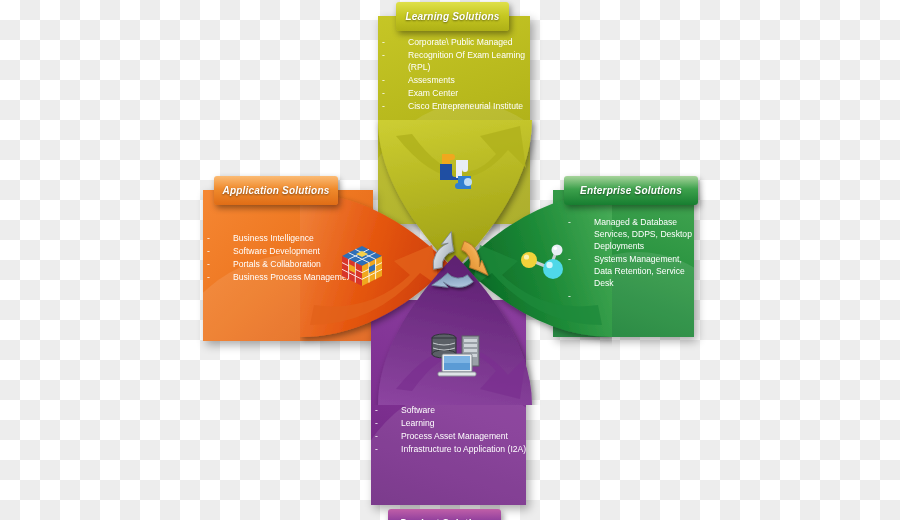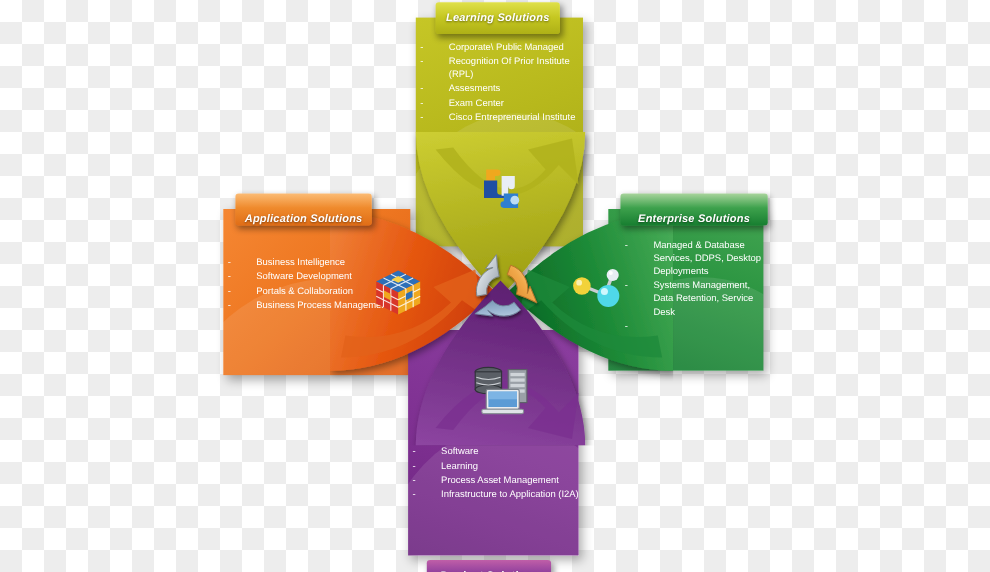--- a/index.html
+++ b/index.html
@@ -97,21 +97,21 @@
     <span>Learning Solutions</span>
   </div>
 
   <div class="items" style="left:382px;top:36px;width:148px;">
     <div class="row">
       <span class="dash">-</span>
       <span class="txt">Corporate\ Public Managed</span>
     </div>
     <div class="row">
       <span class="dash">-</span>
-      <span class="txt">Recognition Of Prior Institute (RPL)</span>
+      <span class="txt">Recognition Of Exam Learning (RPL)</span>
     </div>
     <div class="row">
       <span class="dash">-</span>
       <span class="txt">Assesments</span>
     </div>
     <div class="row">
       <span class="dash">-</span>
       <span class="txt">Exam Center</span>
     </div>
     <div class="row">
@@ -139,21 +139,21 @@
       <linearGradient id="gApp" x1="0" y1="0" x2="1" y2="0.3">
         <stop offset="0" stop-color="#f0833a"></stop>
           <stop offset=".55" stop-color="#e5560f"></stop>
         <stop offset="1" stop-color="#cf3f0a"></stop>
       </linearGradient>
     </defs>
     <path d="M0 18 L0 162 Q78 162 150 90 Q78 18 0 18 Z" fill="url(#gApp)" filter="url(#sh)"></path>
     <path d="M10 150 Q74 150 120 98 L140 112 L132 70 L94 86 L110 100 Q70 138 14 130 Z" fill="#e2621a" opacity=".8"></path>
   </svg>
 
-  <div class="tab" style="left:214px;top:176px;width:124px;background:linear-gradient(180deg,#fbbb74 0%,#ef8a2c 45%,#e06d16 100%);align-items:flex-end;">
+  <div class="tab" style="left:214px;top:176px;width:124px;background:linear-gradient(180deg,#fbbb74 0%,#ef8a2c 45%,#e06d16 100%);">
     <span>Application Solutions</span>
   </div>
 
   <div class="items" style="left:207px;top:232px;width:160px;">
     <div class="row">
       <span class="dash">-</span>
       <span class="txt">Business Intelligence</span>
     </div>
     <div class="row">
       <span class="dash">-</span>
@@ -199,21 +199,21 @@
       <linearGradient id="gEnt" x1="1" y1="0" x2="0" y2="0.3">
         <stop offset="0" stop-color="#49ad58"></stop>
           <stop offset=".55" stop-color="#1d8a37"></stop>
         <stop offset="1" stop-color="#0b6b26"></stop>
       </linearGradient>
     </defs>
     <path d="M170 18 L170 162 Q92 162 20 90 Q92 18 170 18 Z" fill="url(#gEnt)" filter="url(#sh)"></path>
     <path d="M160 150 Q96 150 50 98 L30 112 L38 70 L76 86 L60 100 Q100 138 156 130 Z" fill="#1d8a3b" opacity=".75"></path>
   </svg>
 
-  <div class="tab" style="left:564px;top:176px;width:134px;background:linear-gradient(180deg,#a7d49b 0%,#3da14c 45%,#177e30 100%);align-items:flex-end;">
+  <div class="tab" style="left:564px;top:176px;width:134px;background:linear-gradient(180deg,#a7d49b 0%,#3da14c 45%,#177e30 100%);">
     <span>Enterprise Solutions</span>
   </div>
 
   <div class="items" style="left:568px;top:216px;width:130px;">
     <div class="row">
       <span class="dash">-</span>
       <span class="txt">Managed &amp; Database Services, DDPS, Desktop Deployments</span>
     </div>
     <div class="row">
       <span class="dash">-</span>

